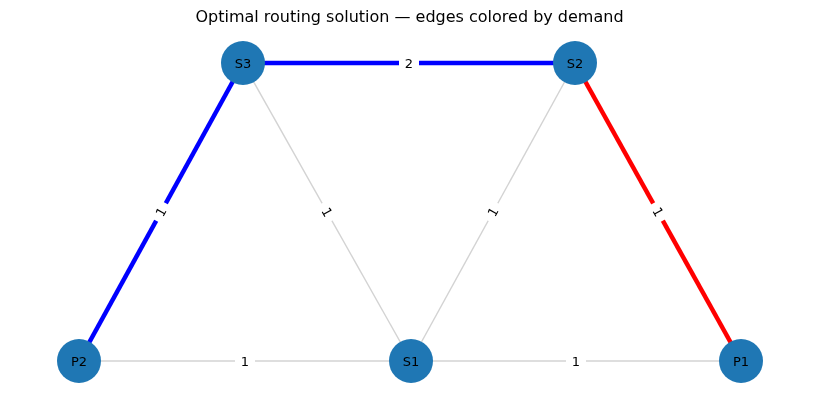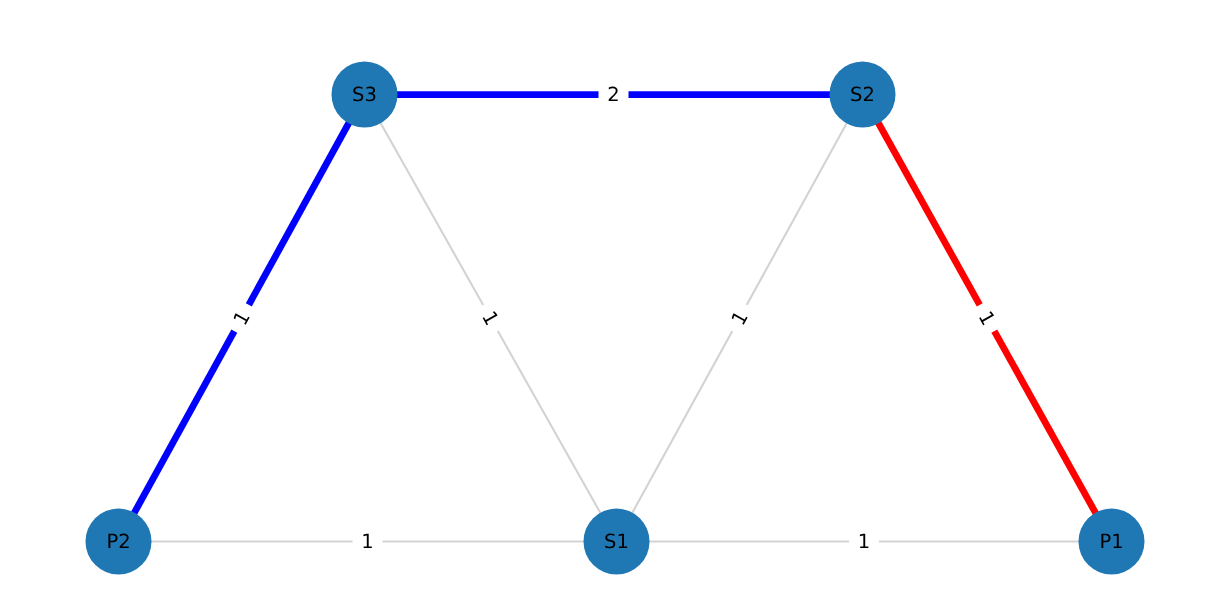--- a/index.html
+++ b/index.html
@@ -78,13 +78,14 @@
       <circle cx="575" cy="63" r="22" fill="#1f77b4"></circle>
       <circle cx="79" cy="361" r="22" fill="#1f77b4"></circle>
       <circle cx="411" cy="361" r="22" fill="#1f77b4"></circle>
       <circle cx="741" cy="361" r="22" fill="#1f77b4"></circle>
       <text x="243" y="63" dy="0.35em" text-anchor="middle" font-size="13" fill="#000000">S3</text>
       <text x="575" y="63" dy="0.35em" text-anchor="middle" font-size="13" fill="#000000">S2</text>
       <text x="79" y="361" dy="0.35em" text-anchor="middle" font-size="13" fill="#000000">P2</text>
       <text x="411" y="361" dy="0.35em" text-anchor="middle" font-size="13" fill="#000000">S1</text>
       <text x="741" y="361" dy="0.35em" text-anchor="middle" font-size="13" fill="#000000">P1</text>
     </svg>
+  <div id="figure-title">Optimal routing solution — edges colored by demand</div>
 </div>
 
 </body></html>

